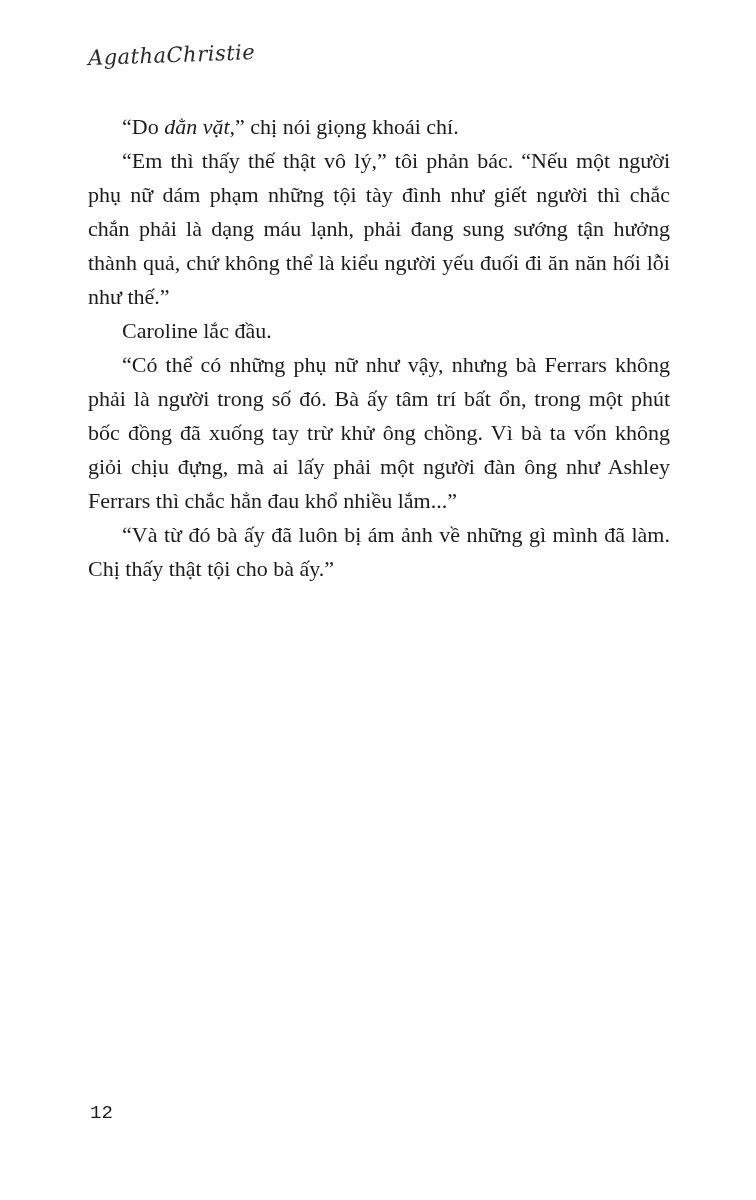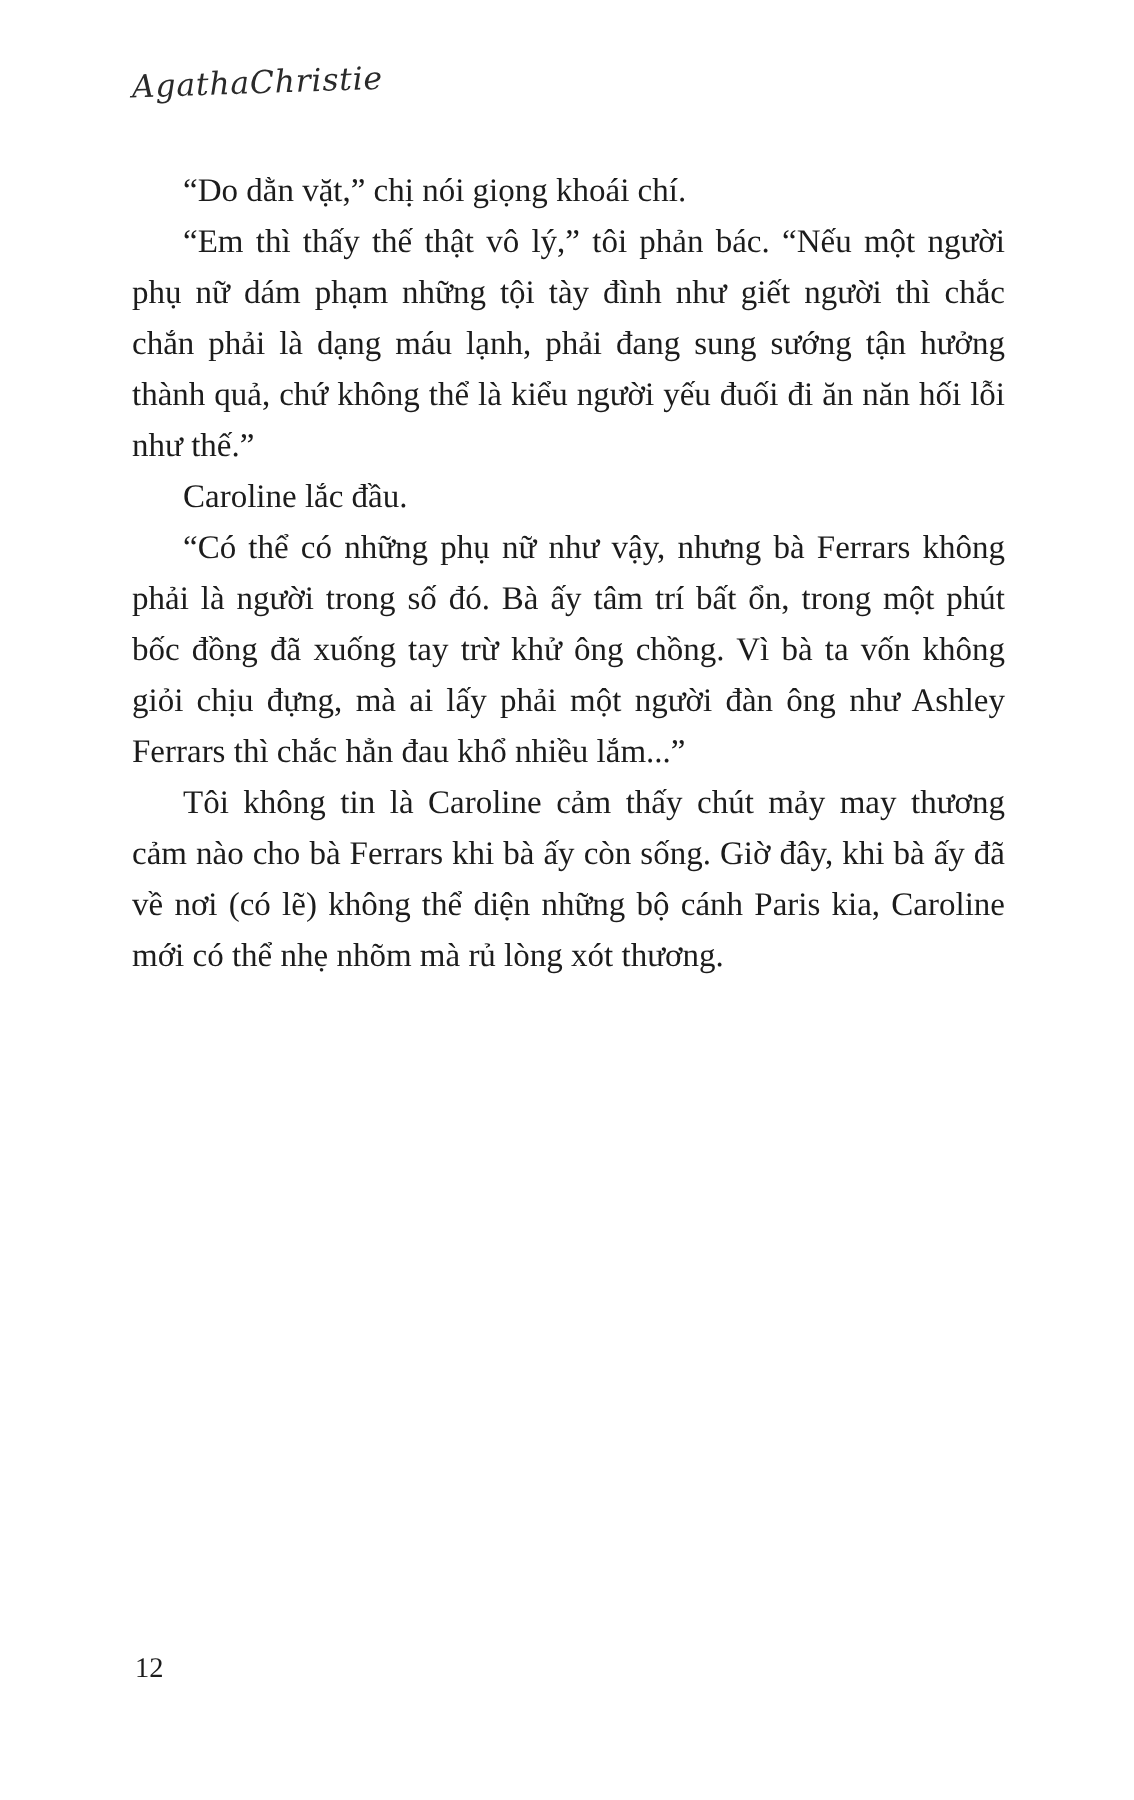--- a/index.html
+++ b/index.html
@@ -38,37 +38,39 @@
     font-size: 22px;
     line-height: 34px;
     text-align: justify;
     text-justify: inter-word;
   }
   .para {
     margin: 0;
     text-indent: 34px;
   }
   .it {
+    font-style: italic;
   }
   .page-number {
     position: absolute;
     left: 90px;
     top: 1102px;
     font-size: 19px;
     color: #1c1c1c;
+    font-family: Liberation Mono, monospace;
   }
 </style>
 </head>
 <body>
 
 <div class="page">
   <div class="signature">AgathaChristie</div>
 
   <div class="body-text">
       <p class="para"><span>“Do </span><span class="it">dằn vặt,</span><span>” chị nói giọng khoái chí.</span></p>
       <p class="para"><span>“Em thì thấy thế thật vô lý,” tôi phản bác. “Nếu một người phụ nữ dám phạm những tội tày đình như giết người thì chắc chắn phải là dạng máu lạnh, phải đang sung sướng tận hưởng thành quả, chứ không thể là kiểu người yếu đuối đi ăn năn hối lỗi như thế.”</span></p>
       <p class="para"><span>Caroline lắc đầu.</span></p>
       <p class="para"><span>“Có thể có những phụ nữ như vậy, nhưng bà Ferrars không phải là người trong số đó. Bà ấy tâm trí bất ổn, trong một phút bốc đồng đã xuống tay trừ khử ông chồng. Vì bà ta vốn không giỏi chịu đựng, mà ai lấy phải một người đàn ông như Ashley Ferrars thì chắc hẳn đau khổ nhiều lắm...”</span></p>
-      <p class="para"><span>Tôi không tin là Caroline cảm thấy chút mảy may thương cảm nào cho bà Ferrars khi bà ấy còn sống. Giờ đây, khi bà ấy đã về nơi (có lẽ) không thể diện những bộ cánh Paris kia, Caroline mới có thể nhẹ nhõm mà rủ lòng xót thương.</span></p>
+      <p class="para"><span>“Và từ đó bà ấy đã luôn bị ám ảnh về những gì mình đã làm. Chị thấy thật tội cho bà ấy.”</span></p>
     </div>
 
   <div class="page-number">12</div>
 </div>
 
 </body></html>

